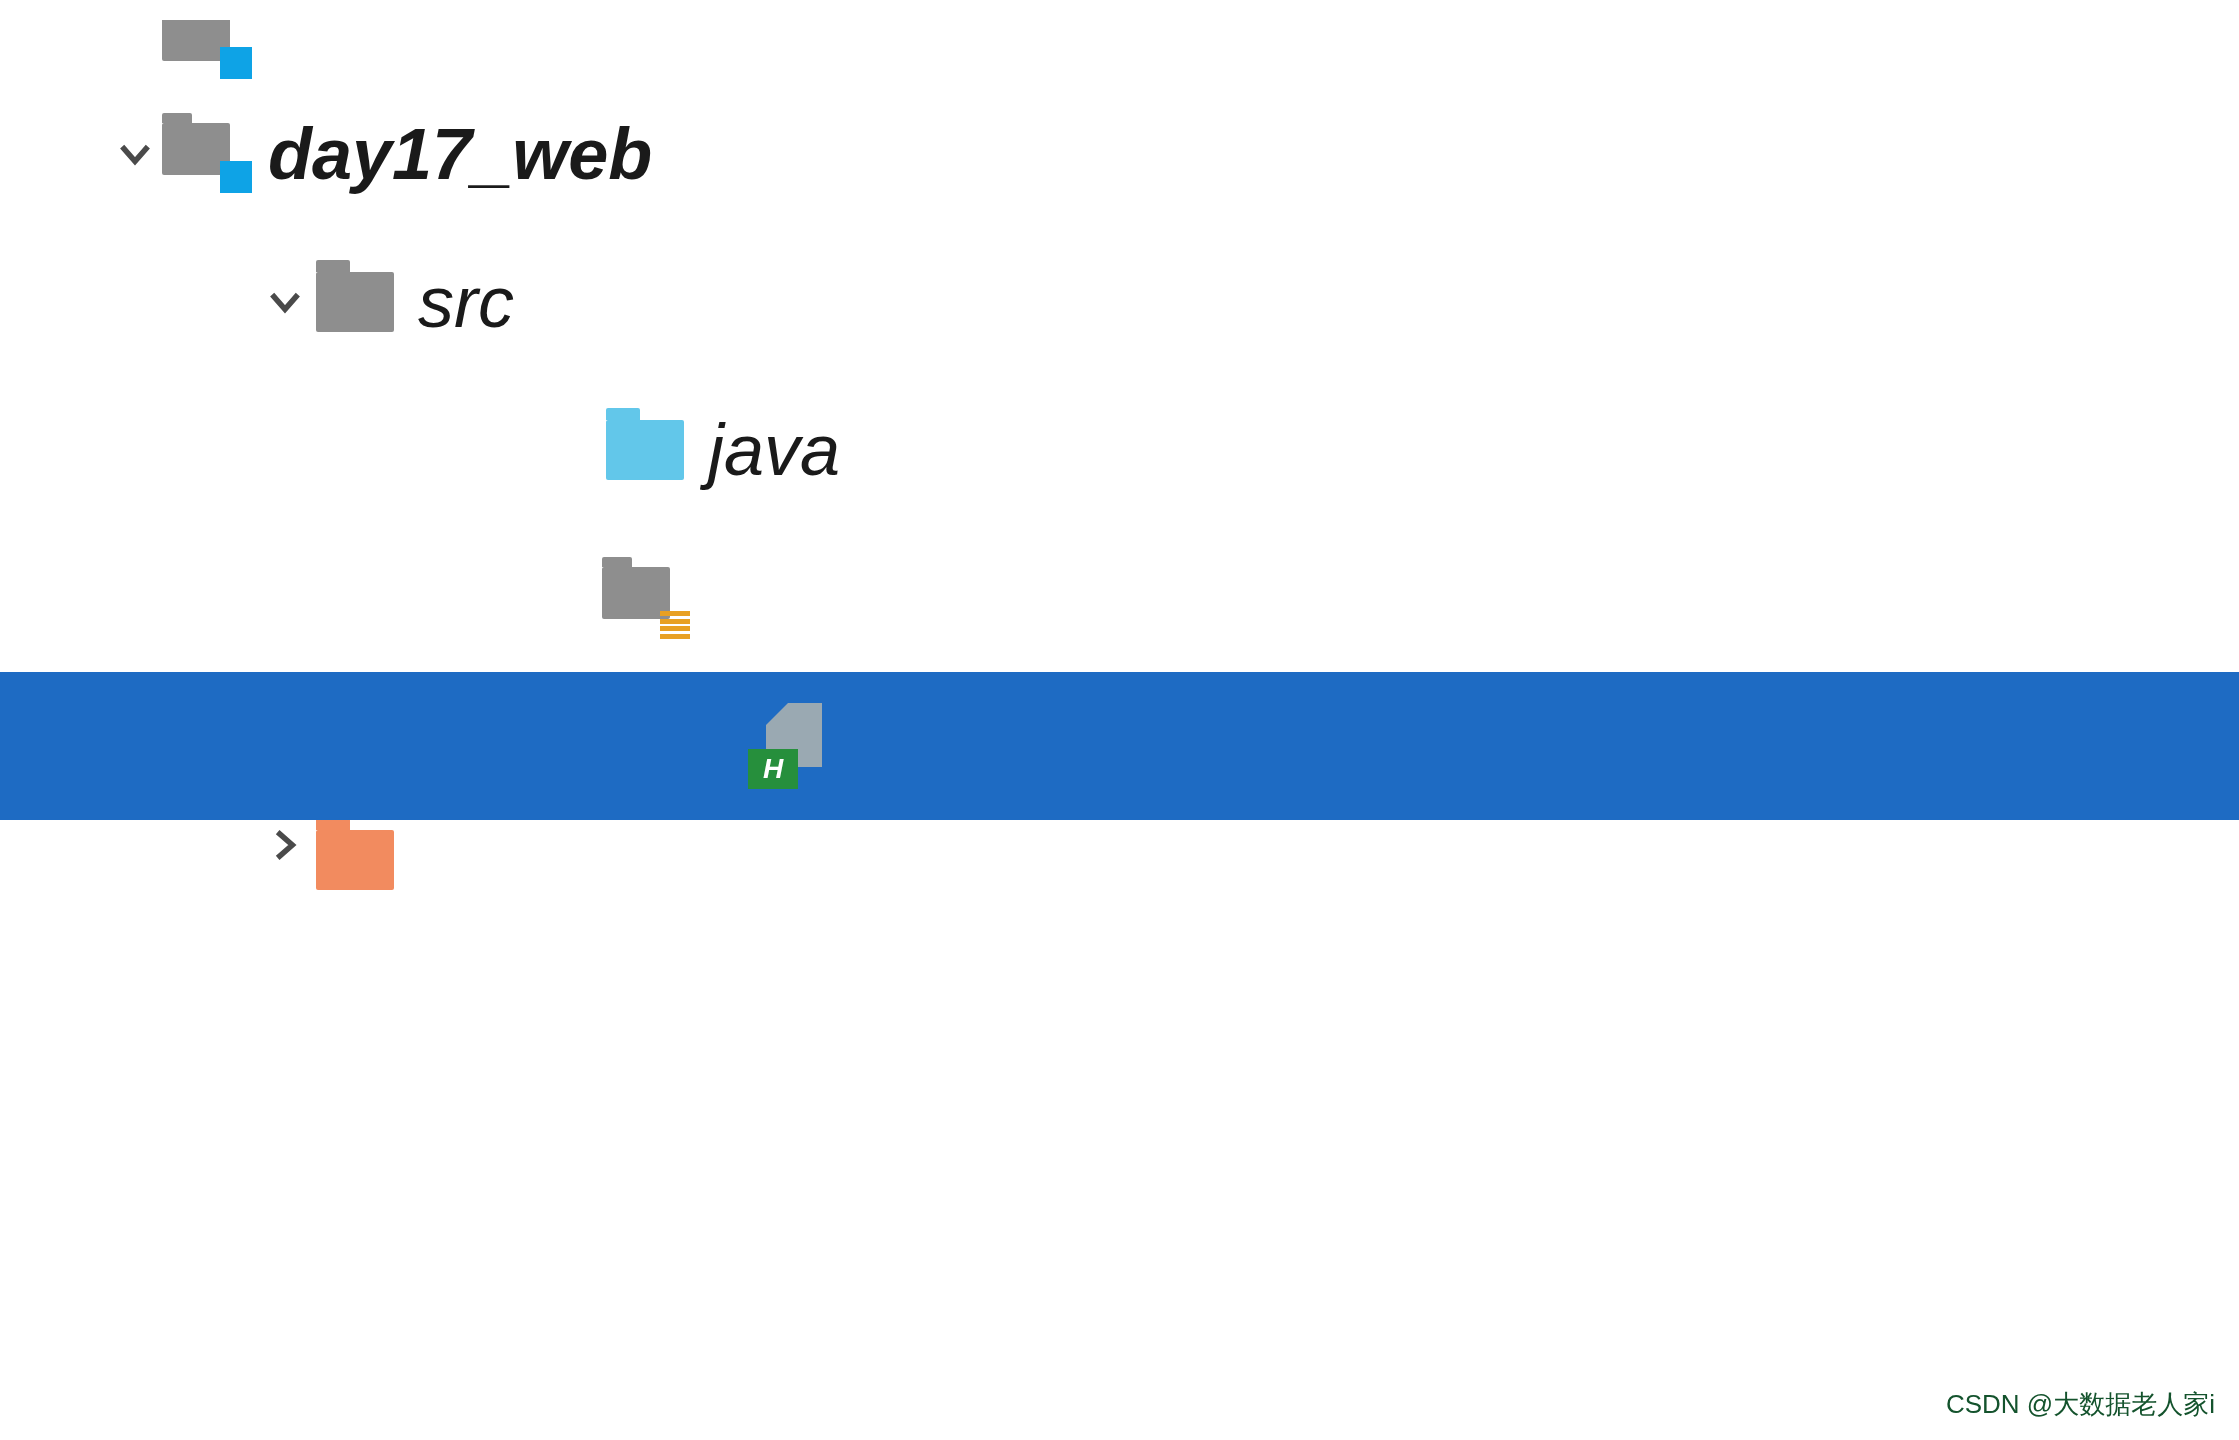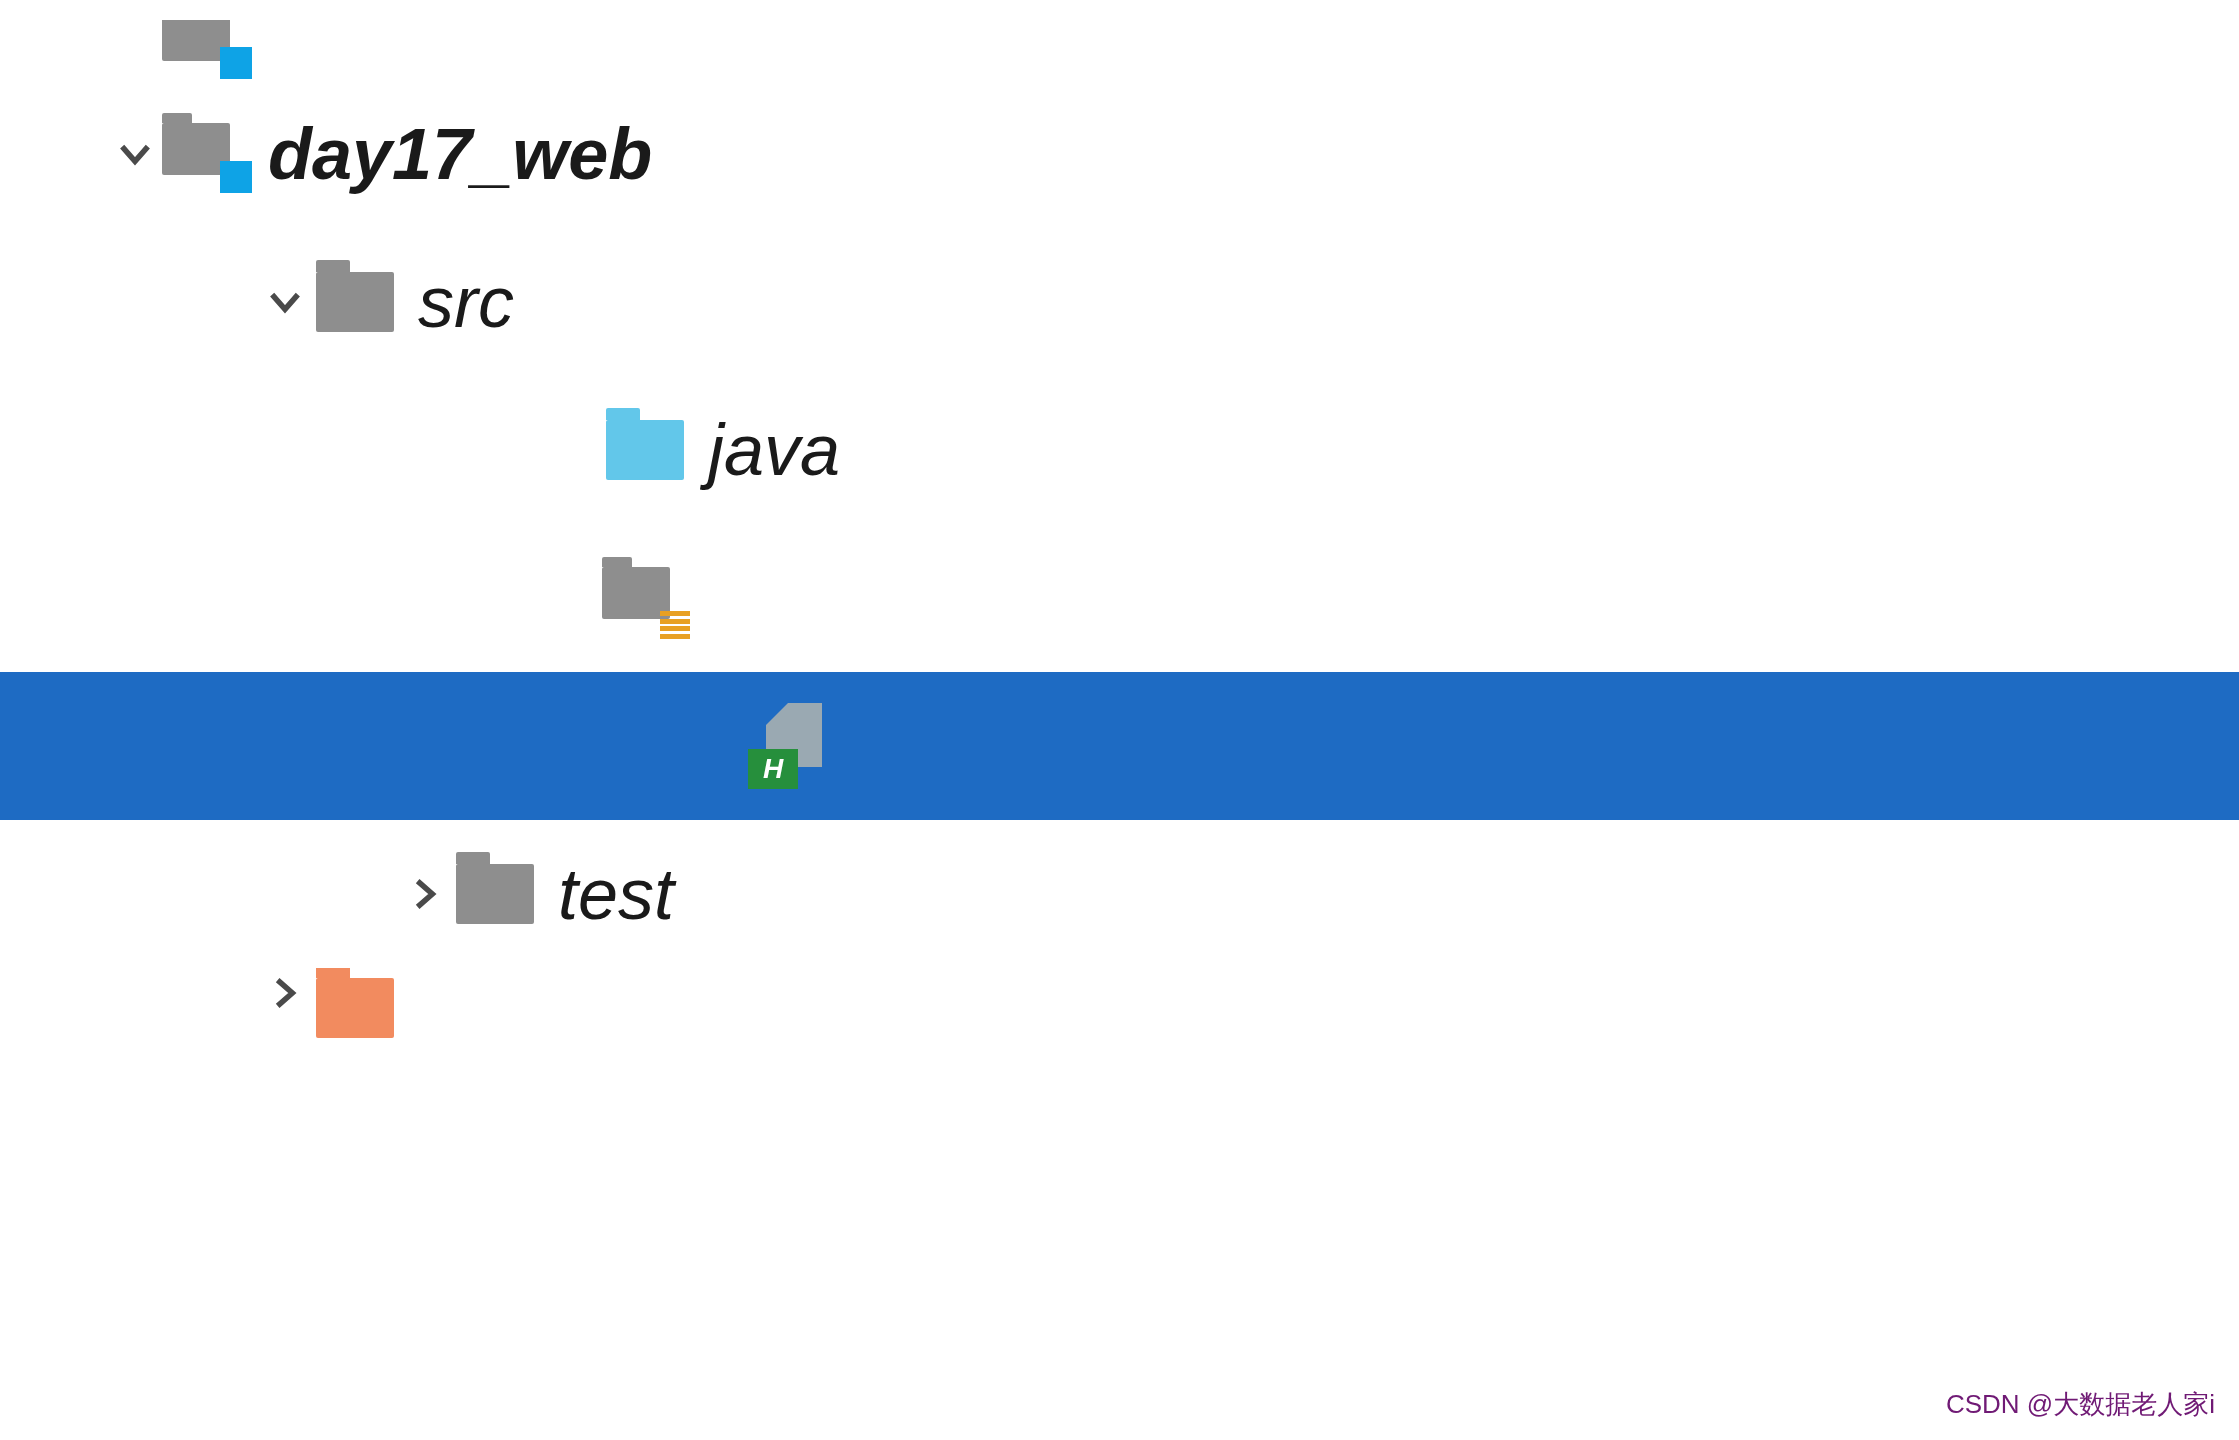--- a/index.html
+++ b/index.html
@@ -69,21 +69,21 @@
       font-weight: 400;
     }
     .label.bold {
       font-weight: 700;
     }
     .watermark {
       position: absolute;
       bottom: 18px;
       right: 24px;
       font-size: 26px;
-      color: #701a75;
+      color: #14532d;
       font-family: Arial, sans-serif;
     }
     
     .folder-gray {
       width: 78px;
       height: 60px;
       background: #8e8e8e;
       position: relative;
       border-radius: 2px;
     }
@@ -349,32 +349,20 @@
   <div class="tree-row selected">
     <div class="spacer" style="width:740px;"></div>
     <div class="icon-wrap">
       <div class="html-file-icon">
         <div class="page"></div>
         <div class="badge">H</div>
       </div>
     </div>
   </div>
 
-  <div class="tree-row">
-    <div class="spacer" style="width:400px;"></div>
-    <div class="chevron">
-      <svg viewBox="0 0 24 24">
-          <path d="M8 5 L16 12 L8 19" fill="none" stroke="#4a4a4a" stroke-width="3"></path>
-        </svg>
-    </div>
-    <div class="icon-wrap">
-      <div class="folder-gray"></div>
-    </div>
-    <span class="label">test</span>
-  </div>
 
   <div class="tree-row partial-bottom">
     <div class="spacer" style="width:260px;"></div>
     <div class="chevron">
       <svg viewBox="0 0 24 24">
           <path d="M8 5 L16 12 L8 19" fill="none" stroke="#4a4a4a" stroke-width="3"></path>
         </svg>
     </div>
     <div class="icon-wrap">
       <div class="folder-orange"></div>

